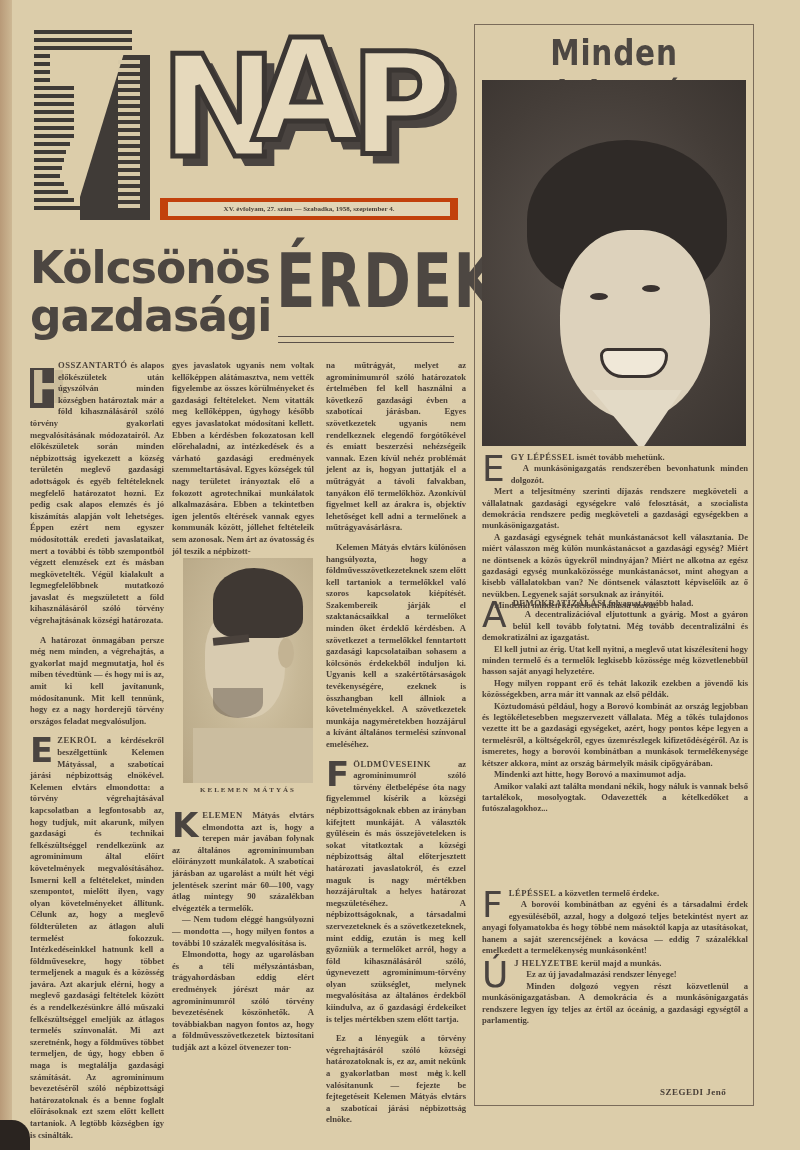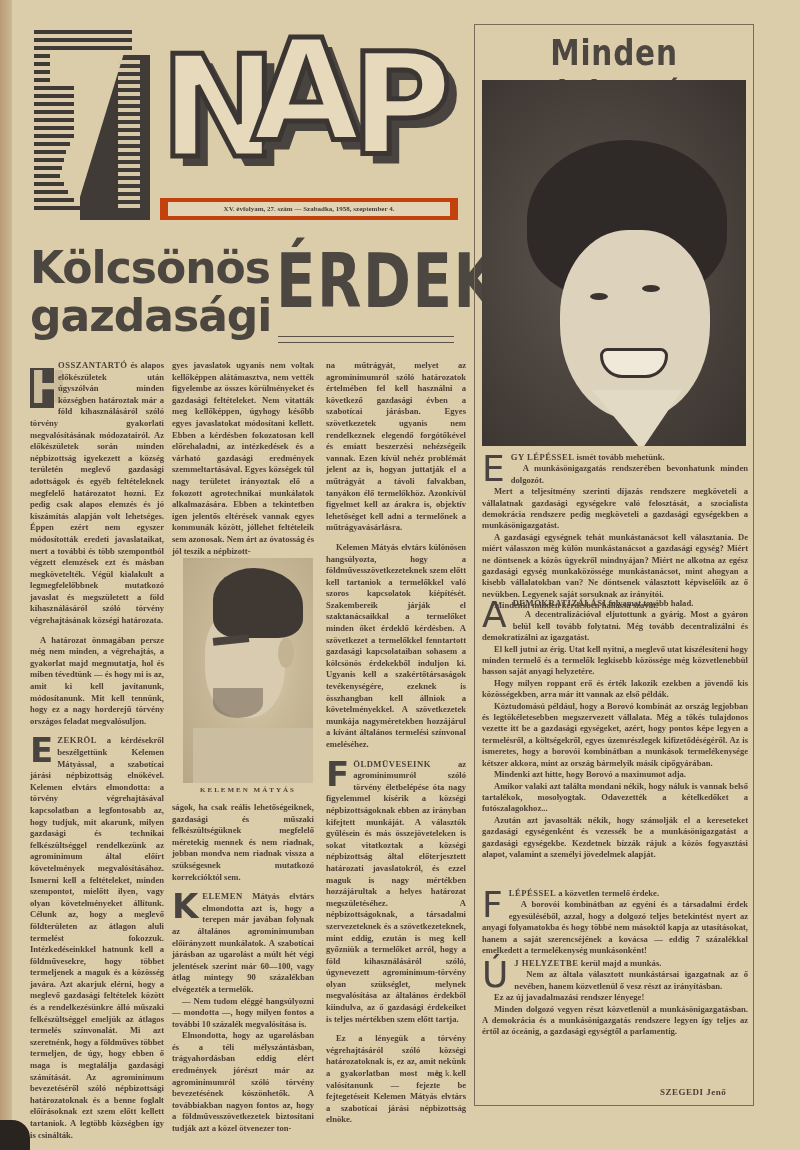--- a/index.html
+++ b/index.html
@@ -131,21 +131,20 @@
   <div class="shirt"></div>
     <div class="face"></div>
     <div class="hair"></div>
     <div class="ear"></div>
     <div class="brow"></div>
     <div class="beard"></div>
 </div>
 <div class="photo1-cap">KELEMEN MÁTYÁS</div>
 
 <div class="col c2b">
-  <p class="noind">ságok, ha csak reális lehetőségeiknek, gazdasági és műszaki felkészültségüknek megfelelő méretekig mennek és nem riadnak, jobban mondva nem riadnak vissza a szükségesnek mutatkozó korrekcióktól sem.</p>
   <p class="gap noind"><span class="drop" style="font-size:34px">K</span><span class="caps">ELEMEN</span><span> Mátyás elvtárs elmondotta azt is, hogy a terepen már javában folynak az általános agrominimumban előirányzott munkálatok. A szabotícai járásban az ugarolást a múlt hét végi jelentések szerint már 60—100, vagy átlag mintegy 90 százalékban elvégezték a termelők.</span></p>
   <p>— Nem tudom eléggé hangsúlyozni — mondotta —, hogy milyen fontos a további 10 százalék megvalósítása is.</p>
   <p>Elmondotta, hogy az ugarolásban és a téli mélyszántásban, trágyahordásban eddig elért eredmények jórészt már az agrominimumról szóló törvény bevezetésének köszönhetők. A továbbiakban nagyon fontos az, hogy a földművesszövetkezetek biztosítani tudják azt a közel ötvenezer ton-</p>
 </div>
 
 <div class="col c3">
   <p class="noind">na műtrágyát, melyet az agrominimumról szóló határozatok értelmében fel kell használni a következő gazdasági évben a szabotícai járásban. Egyes szövetkezetek ugyanis nem rendelkeznek elegendő forgótőkével és emiatt beszerzési nehézségeik vannak. Ezen kívül nehéz problémát jelent az is, hogyan juttatják el a műtrágyát a távoli falvakban, tanyákon élő termelőkhöz. Azonkívül figyelmet kell az árakra is, objektív lehetőséget kell adni a termelőnek a műtrágyavásárlásra.</p>
   <p class="gap">Kelemen Mátyás elvtárs különösen hangsúlyozta, hogy a földművesszövetkezeteknek szem előtt kell tartaniok a termelőkkel való szoros kapcsolatok kiépítését. Szakembereik járják el szaktanácsaikkal a termelőket minden őket érdeklő kérdésben. A szövetkezet a termelőkkel fenntartott gazdasági kapcsolataiban sohasem a kölcsönös érdekekből induljon ki. Ugyanis kell a szakértőtársaságok tevékenységére, ezeknek is összhangban kell állniok a követelményekkel. A szövetkezetek munkája nagyméretekben hozzájárul a kívánt általános termelési színvonal emeléséhez.</p>
   <p class="gap noind"><span class="drop" style="font-size:34px">F</span><span class="caps">ÖLDMŰVESEINK</span><span> az agrominimumról szóló törvény életbelépése óta nagy figyelemmel kísérik a községi népbizottságoknak ebben az irányban kifejtett munkáját. A választók gyűlésein és más összejöveteleken is sokat vitatkoztak a községi népbizottság által előterjesztett határozati javaslatokról, és ezzel maguk is nagy mértékben hozzájárultak a helyes határozat megszületéséhez. A népbizottságoknak, a társadalmi szervezeteknek és a szövetkezeteknek, mint eddig, ezután is meg kell győzniük a termelőket arról, hogy a föld kihasználásáról szóló, úgynevezett agrominimum-törvény olyan szükséglet, melynek megvalósítása az általános érdekből kiindulva, az ő gazdasági érdekeiket is teljes mértékben szem előtt tartja.</span></p>
   <p class="gap">Ez a lényegük a törvény végrehajtásáról szóló községi határozatoknak is, ez az, amit nekünk a gyakorlatban most meg kell valósítanunk — fejezte be fejtegetéseit Kelemen Mátyás elvtárs a szabotícai járási népbizottság elnöke.</p>
@@ -169,31 +168,29 @@
   <p>A munkásönigazgatás rendszerében bevonhatunk minden dolgozót.</p>
   <p>Mert a teljesítmény szerinti díjazás rendszere megköveteli a vállalatnak gazdasági egységekre való felosztását, a szocialista demokrácia rendszere pedig megköveteli a gazdasági egységekben a munkásönigazgatást.</p>
   <p>A gazdasági egységnek tehát munkástanácsot kell választania. De miért válasszon még külön munkástanácsot a gazdasági egység? Miért ne döntsenek a közös ügyekről mindnyájan? Miért ne alkotna az egész gazdasági egység munkaközössége munkástanácsot, mint ahogyan a kisebb vállalatokban van? Ne döntsenek választott képviselőik az ő nevükben. Legyenek saját sorsuknak az irányítói.</p>
   <p>Mindenki minden kérdésben hallassa szavát.</p>
 </div>
 
 <div class="rcol r2">
   <p class="noind"><span class="rdrop">A</span><span class="caps">DEMOKRATIZÁLÁSI</span><span> folyamat tovább halad.</span></p>
   <p>A decentralizációval eljutottunk a gyárig. Most a gyáron belül kell tovább folytatni. Még tovább decentralizálni és demokratizálni az igazgatást.</p>
   <p>El kell jutni az érig. Utat kell nyitni, a meglevő utat kiszélesíteni hogy minden termelő és a termelők legkisebb közössége még közvetlenebbül hasson saját anyagi helyzetére.</p>
-  <p>Hogy milyen roppant erő és érték lakozik ezekben a jövendő kis közösségekben, arra már itt vannak az első példák.</p>
+  <p>Hogy milyen roppant erő és tehát lakozik ezekben a jövendő kis közösségekben, arra már itt vannak az első példák.</p>
   <p>Köztudomású például, hogy a Borovó kombinát az ország legjobban és legtökéletesebben megszervezett vállalata. Még a tőkés tulajdonos vezette itt be a gazdasági egységeket, azért, hogy pontos képe legyen a termelésről, a költségekről, egyes üzemrészlegek kifizetődéségéről. Az is ismeretes, hogy a borovói kombinátban a munkások termelékenysége kétszer akkora, mint az ország bármelyik másik cipőgyárában.</p>
   <p>Mindenki azt hitte, hogy Borovó a maximumot adja.</p>
   <p>Amikor valaki azt találta mondani nékik, hogy náluk is vannak belső tartalékok, mosolyogtak. Odavezették a kételkedőket a futószalagokhoz...</p>
-  <p>Azután azt javasolták nékik, hogy számolják el a kereseteket gazdasági egységenként és vezessék be a munkásönigazgatást a gazdasági egységekbe. Kezdetnek bízzák rájuk a közös fogyasztási alapot, valamint a személyi jövedelmek alapját.</p>
 </div>
 
 <div class="rcol r3">
   <p class="noind"><span class="rdrop">F</span><span class="caps">LÉPÉSSEL</span><span> a közvetlen termelő érdeke.</span></p>
   <p>A borovói kombinátban az egyéni és a társadalmi érdek egyesüléséből, azzal, hogy a dolgozó teljes betekintést nyert az anyagi folyamatokba és hogy többé nem másoktól kapja az utasításokat, hanem a saját szerencséjének a kovácsa — eddig 7 százalékkal emelkedett a termelékenység munkásonként!</p>
 </div>
 
 <div class="rcol r4" style="top:958px">
   <p class="noind"><span class="rdrop">Ú</span><span class="caps">J HELYZETBE</span><span> kerül majd a munkás.</span></p>
-  <p>Nem az általa választott munkástársai igazgatnak az ő nevében, hanem közvetlenül ő vesz részt az irányításban.</p>
   <p>Ez az új javadalmazási rendszer lényege!</p>
   <p>Minden dolgozó vegyen részt közvetlenül a munkásönigazgatásban. A demokrácia és a munkásönigazgatás rendszere legyen így teljes az értől az óceánig, a gazdasági egységtől a parlamentig.</p>
 </div>
 <div class="sig2">SZEGEDI Jenő</div>
 
 </body></html>

